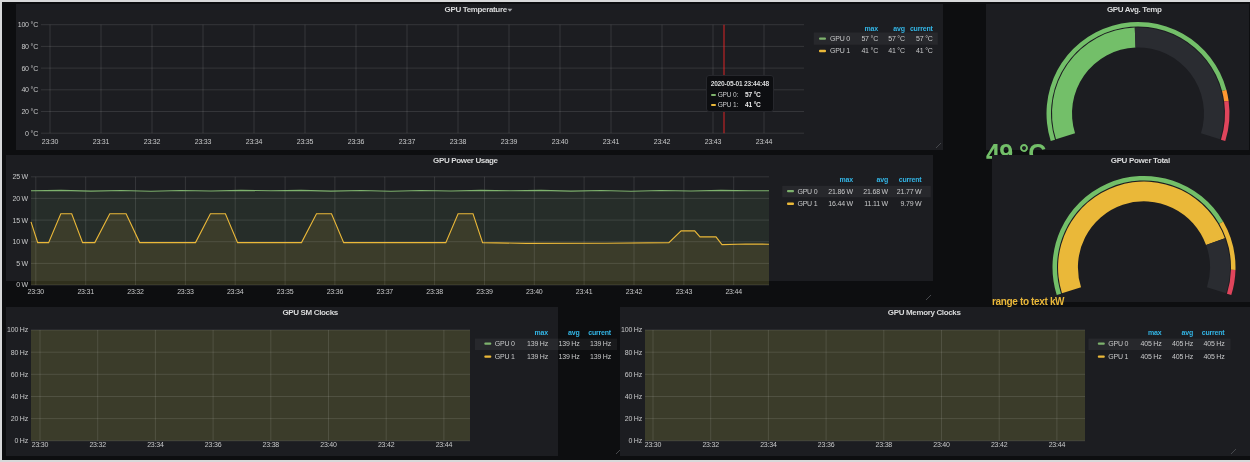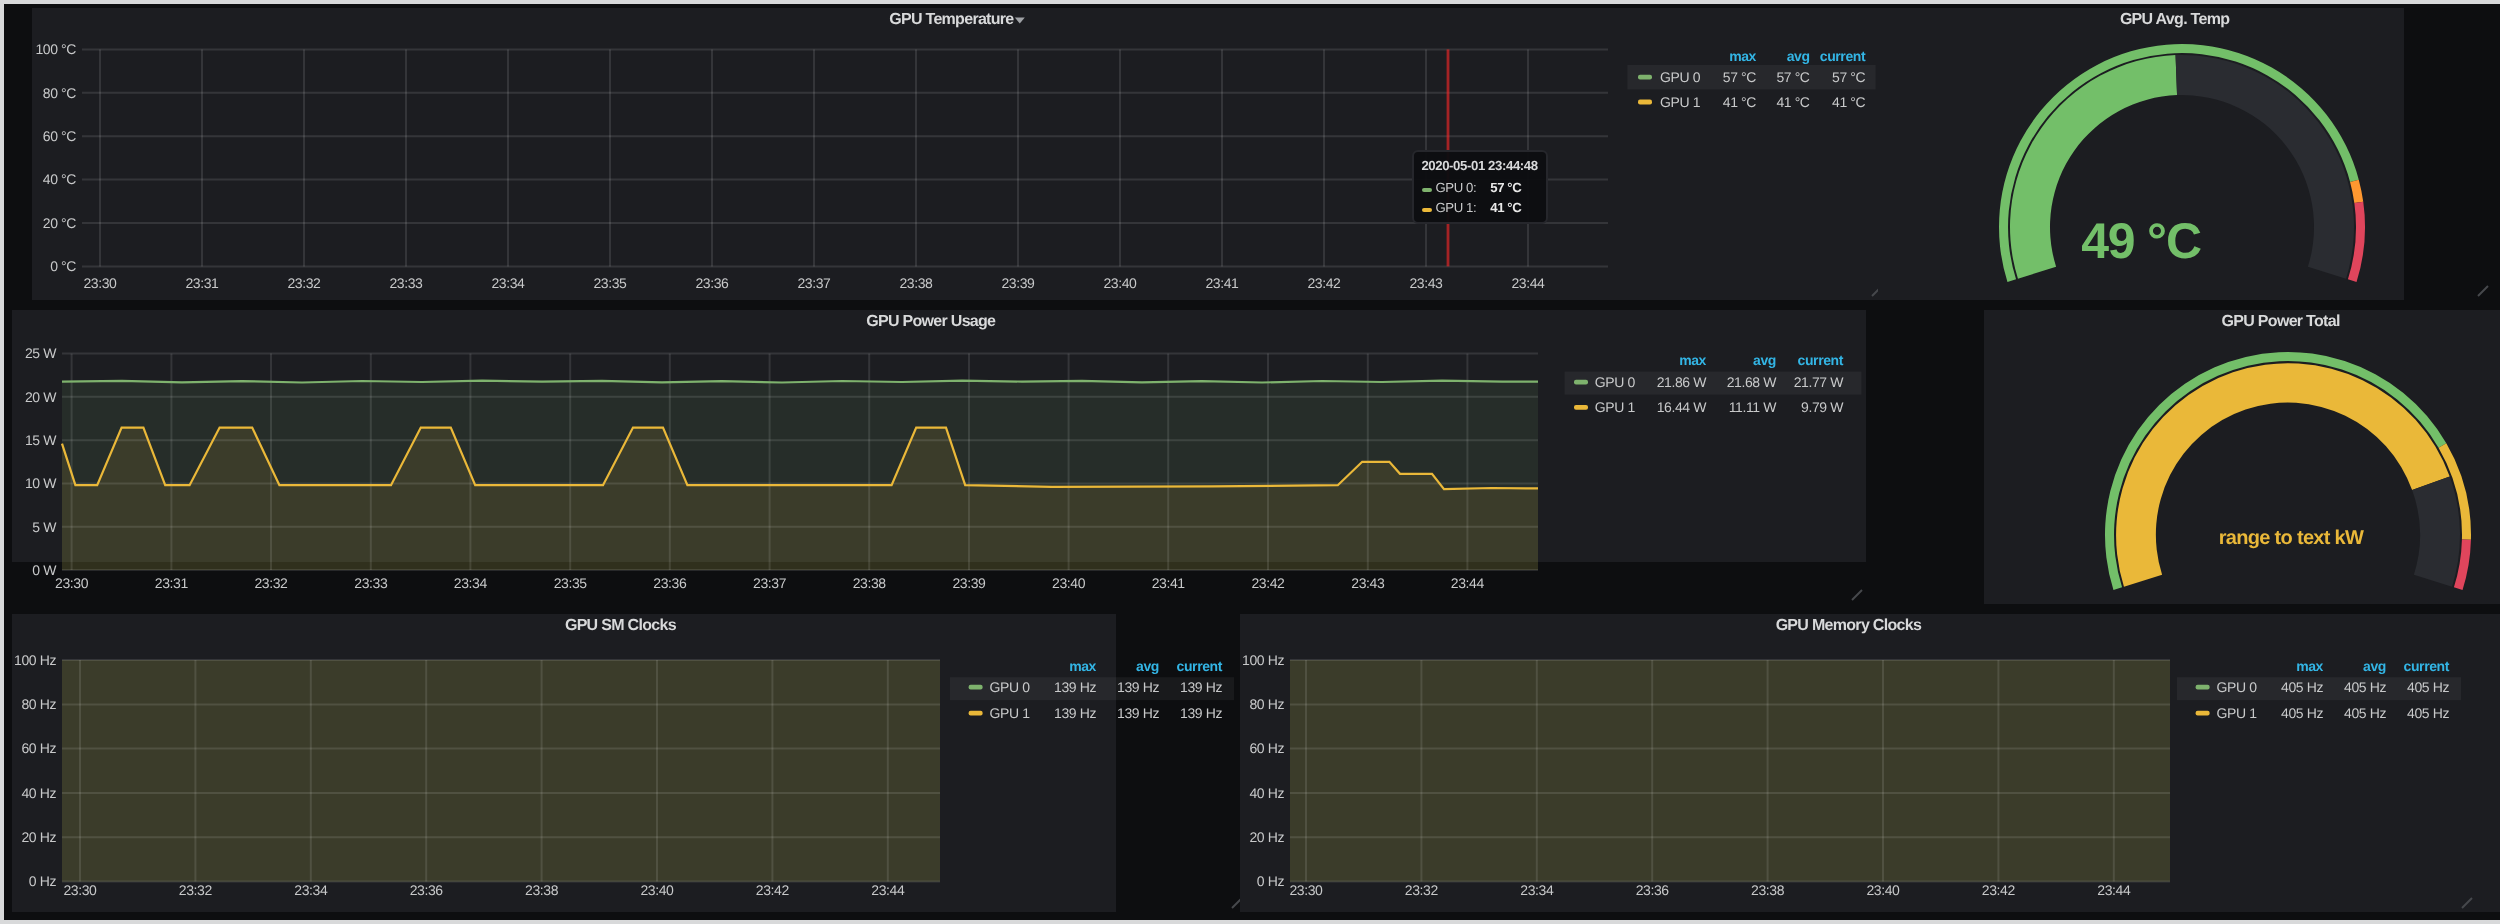--- a/index.html
+++ b/index.html
@@ -1,18 +1,18 @@
 <!DOCTYPE html>
 <html><head><meta charset="utf-8"><style>
 * { margin:0; padding:0; box-sizing:border-box; }
 html,body { width:1250px; height:462px; background:#0d0e10; overflow:hidden;
   font-family:"Liberation Sans", sans-serif; }
 .panel { position:absolute; background:#1c1d21; }
 .panel svg { position:absolute; left:0; top:0; }
-.gval { position:absolute; left:0; width:100%; text-align:center; font-weight:bold; line-height:1; }
+.gval { position:absolute; left:0; width:100%; font-weight:bold; line-height:1;margin-top:32px; }
 .tt { position:absolute; left:689.7px; top:70.7px; width:68px; height:37px;
   background:rgba(13,14,17,0.96); border:1px solid #26272c; border-radius:3px;
   font-size:6.6px; letter-spacing:-0.2px; color:#c8c9ca; padding:3px 4px; line-height:1.5; }
 .ttd { font-weight:bold; color:#d8d9da; white-space:nowrap; margin-bottom:1.5px; }
 .ttr { white-space:nowrap; display:flex; align-items:center; }
 .dash { display:inline-block; width:5px; height:2px; border-radius:1px; margin-right:2px; flex:none; }
 .ttv { font-weight:bold; color:#e8e8e8; margin-left:auto; padding-right:8px; }
 .edge { position:absolute; background:#d8d9da; z-index:50; }
 </style></head>
 <body>
@@ -86,21 +86,21 @@
         <span class="ttn">GPU 0:</span>
         <span class="ttv">57 °C</span>
       </div>
 <div class="ttr">
         <span class="dash" style="background:#eab839"></span>
         <span class="ttn">GPU 1:</span>
         <span class="ttv">41 °C</span>
       </div>
 </div>
   </div>
-<div class="panel" style="left:939px;top:4px;width:263px;height:146px">
+<div class="panel" style="left:986px;top:4px;width:263px;height:146px">
     <svg width="307" height="146" font-family="Liberation Sans, sans-serif">
       <path d="M64.73,137.01 A91.50,91.50 0 1 1 240.38,85.82 L236.04,86.98 A87.00,87.00 0 1 0 69.03,135.66 Z" fill="#73bf69"></path>
       <path d="M240.38,85.82 A91.50,91.50 0 0 1 242.63,96.92 L238.17,97.54 A87.00,87.00 0 0 0 236.04,86.98 Z" fill="#ff9830"></path>
       <path d="M242.63,96.92 A91.50,91.50 0 0 1 239.27,137.01 L234.97,135.66 A87.00,87.00 0 0 0 238.17,97.54 Z" fill="#e0455c"></path>
       <path d="M69.98,135.36 A86.00,86.00 0 0 1 148.77,23.56 L149.52,43.55 A66.00,66.00 0 0 0 89.05,129.35 Z" fill="#73bf69"></path>
       <path d="M148.77,23.56 A86.00,86.00 0 0 1 234.02,135.36 L214.95,129.35 A66.00,66.00 0 0 0 149.52,43.55 Z" fill="#2a2c31"></path>
       <text x="148.3" y="8.0" text-anchor="middle" fill="#d8d9da" font-size="8" font-weight="bold" letter-spacing="-0.35">GPU Avg. Temp</text>
       <line x1="300" y1="144" x2="305" y2="139" stroke="#46484c" stroke-width="1"></line>
     </svg>
     <div class="gval" style="top:104.5px;color:#73bf69;font-size:25px;letter-spacing:-0.6px">49 °C</div>

